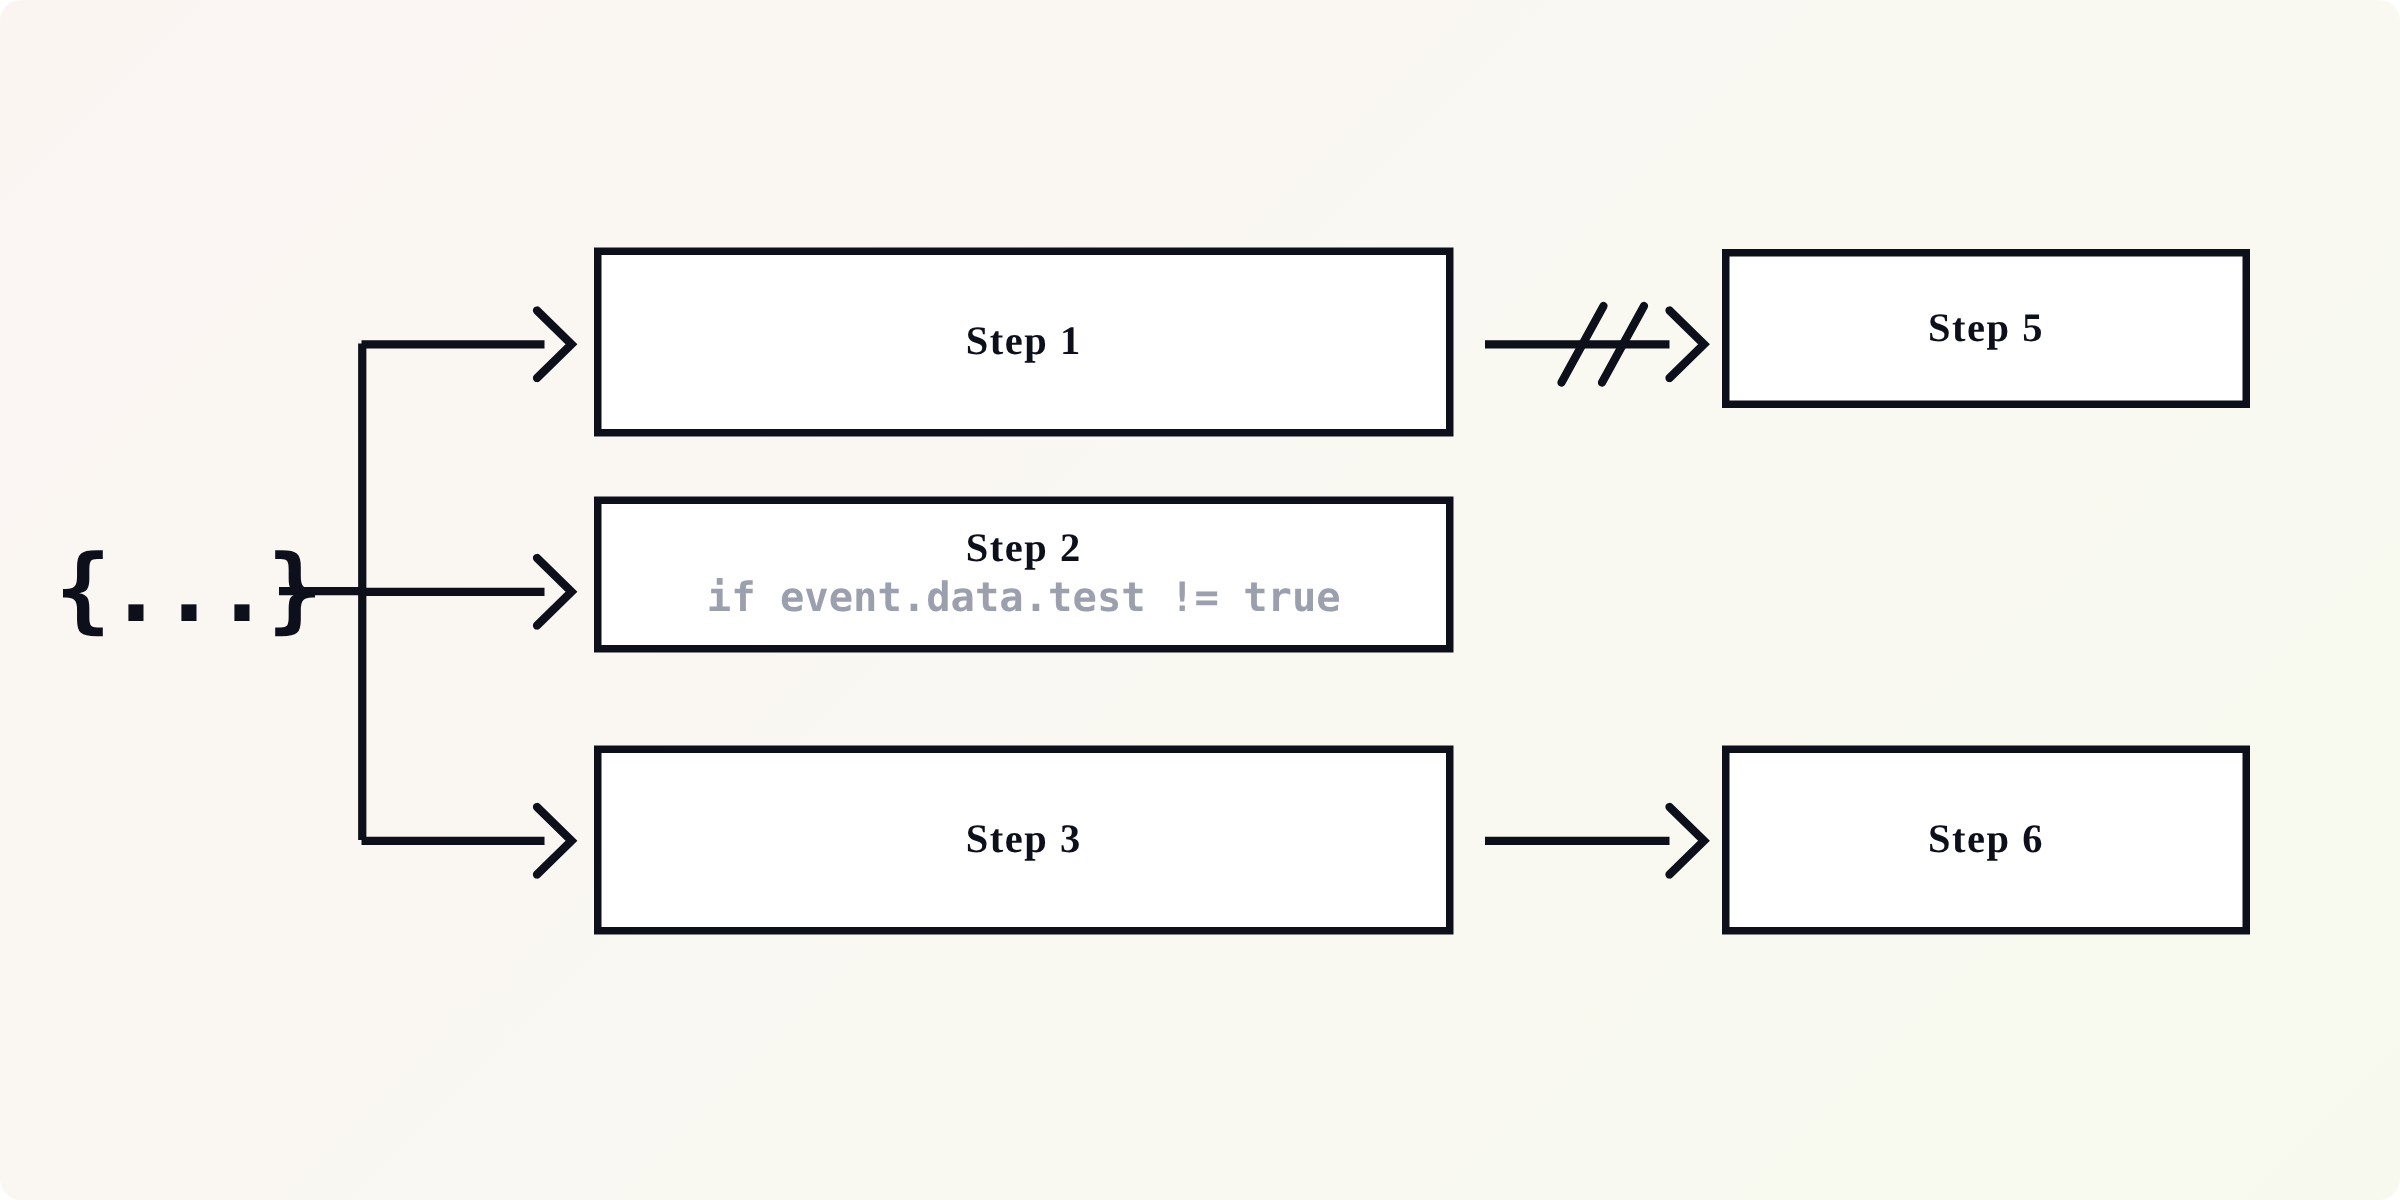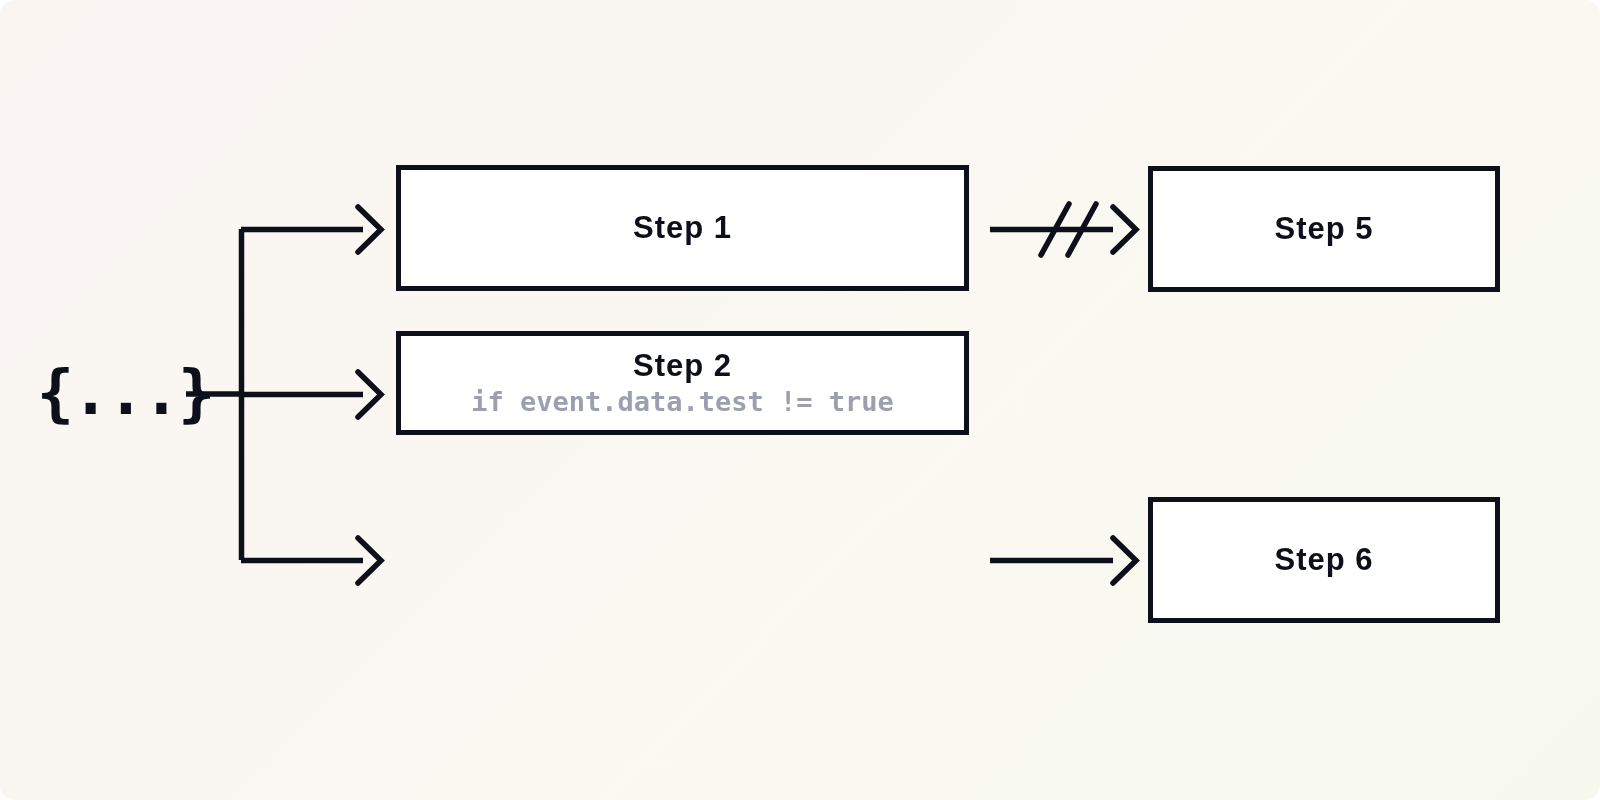--- a/index.html
+++ b/index.html
@@ -32,23 +32,23 @@
     position: absolute;
     box-sizing: border-box;
     background: #ffffff;
     border: 5px solid #0d0f1a;
     display: flex;
     flex-direction: column;
     align-items: center;
     justify-content: center;
   }
   .node-title {
-    font-family: Liberation Sans, sans-serif;
+    font-family: Liberation Serif, serif;
     font-weight: bold;
-    font-size: 31px;
+    font-size: 27px;
     color: #0d0f1a;
     letter-spacing: 1px;
     line-height: 1.15;
   }
   .node-subtitle {
     font-family: "DejaVu Sans Mono", monospace;
     font-weight: bold;
     font-size: 27px;
     color: #9ca0ae;
     letter-spacing: 0px;
@@ -67,21 +67,21 @@
     font-family: "DejaVu Sans Mono", monospace;
     font-weight: bold;
     font-size: 62px;
     color: #0d0f1a;
     letter-spacing: -2px;
   }
   
   #box-step1 { left: 396px; top: 165px;  width: 573px; height: 126px; }
   #box-step2 { left: 396px; top: 331px;  width: 573px; height: 104px; }
   #box-step3 { left: 396px; top: 497px;  width: 573px; height: 126px; }
-  #box-step5 { left: 1148px; top: 166px; width: 352px; height: 126px; }
+  #box-step5 { left: 1148px; top: 166px; width: 352px; height: 106px; }
   #box-step6 { left: 1148px; top: 497px; width: 352px; height: 126px; }
 </style>
 </head>
 <body>
 
 <div id="canvas">
 
   <svg id="diagram-svg" viewBox="0 0 1600 800">
     <g stroke="#0d0f1a" stroke-width="5.5" fill="none" stroke-linecap="butt" stroke-linejoin="miter">
 
@@ -113,20 +113,23 @@
 
   <div class="node-box" id="box-step1">
     <div class="node-title">Step 1</div>
   </div>
 
   <div class="node-box" id="box-step2">
     <div class="node-title">Step 2</div>
     <div class="node-subtitle">if event.data.test != true</div>
   </div>
 
+  <div class="node-box" id="box-step3">
+    <div class="node-title">Step 3</div>
+  </div>
 
   <div class="node-box" id="box-step5">
     <div class="node-title">Step 5</div>
   </div>
 
   <div class="node-box" id="box-step6">
     <div class="node-title">Step 6</div>
   </div>
 
 </div>

